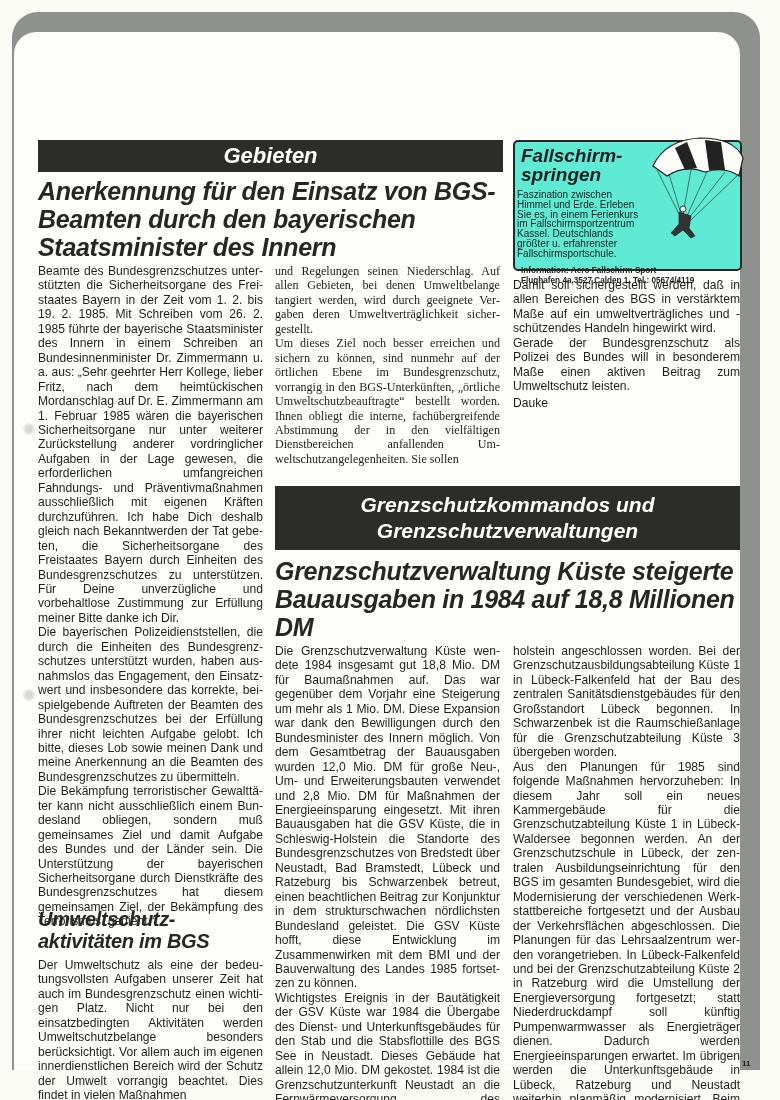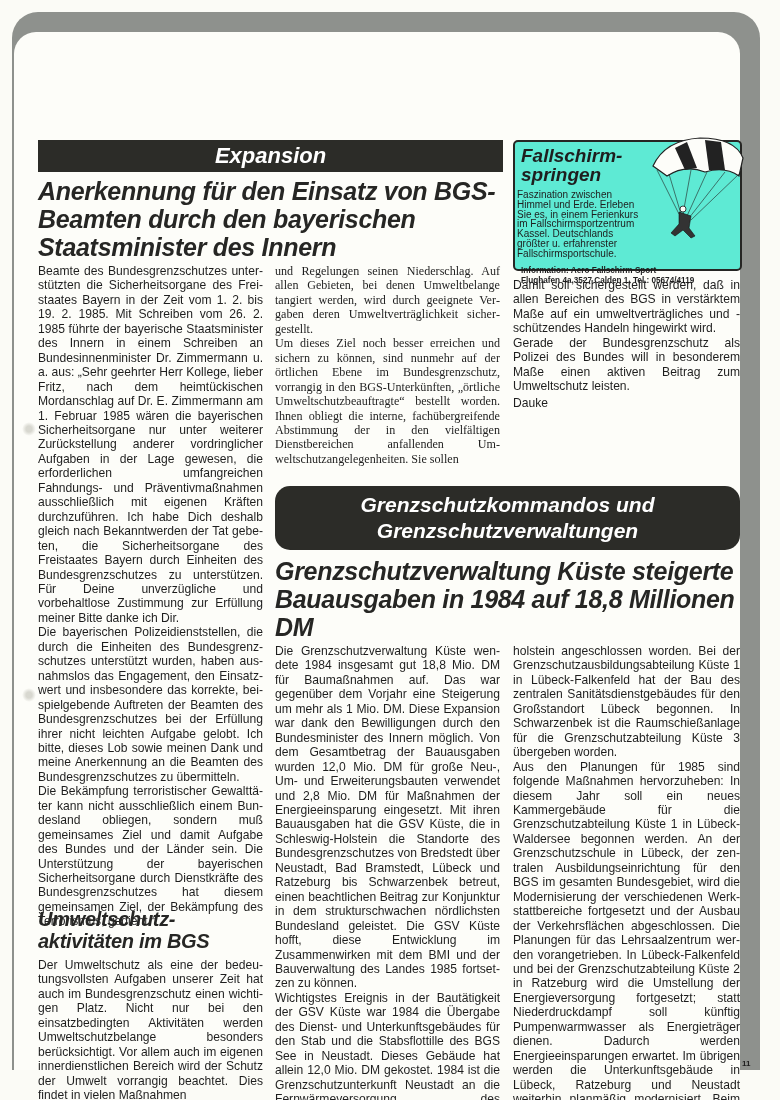--- a/index.html
+++ b/index.html
@@ -24,21 +24,21 @@
     position:absolute; left:0; top:1070px; width:780px; height:30px; background:#fbfbf6;
   }
   .side-rule-left { position:absolute; left:12px; top:40px; width:2px; height:1030px; background:#8e918d; }
   .side-rule-right { position:absolute; left:756px; top:40px; width:3px; height:1030px; background:#8e918d; }
 
   .section-bar {
     position:absolute; background:#2c2c28; color:#fff;
     font-weight:bold; font-style:italic; text-align:center;
   }
   .bar-aktuelles { left:38px; top:140px; width:465px; height:32px; font-size:22px; line-height:32px; }
-  .bar-gsk { left:275px; top:486px; width:465px; height:64px; font-size:21px; line-height:26px; padding-top:6px; box-sizing:border-box;border-radius:15px; }
+  .bar-gsk { left:275px; top:486px; width:465px; height:64px; font-size:21px; line-height:26px; padding-top:6px; box-sizing:border-box; }
 
   .headline {
     position:absolute; font-weight:bold; font-style:italic; color:#262624;
     letter-spacing:-0.3px;
   }
   .hl-main { left:38px; top:177px; width:470px; font-size:25px; line-height:28px; }
   .hl-gsk { left:275px; top:557px; width:470px; font-size:25px; line-height:28px; }
   .hl-umwelt { left:38px; top:908px; width:230px; font-size:20px; line-height:22px; }
 
   .col {
@@ -72,21 +72,21 @@
 </head>
 <body>
 
 <div class="page-frame"></div>
 <div class="page-inner"></div>
 <div class="side-rule-left"></div>
 <div class="side-rule-right"></div>
 <div class="page-bottom-rule"></div>
 
 <div class="section-bar bar-aktuelles">
-  <span>Expansion</span>
+  <span>Gebieten</span>
 </div>
 <div class="headline hl-main">Anerkennung für den Einsatz von BGS-Beamten durch den bayerischen Staatsminister des Innern</div>
 
 <div class="col col-1a">
   <p>Beamte des Bundesgrenzschutzes unter­stützten die Sicherheitsorgane des Frei­staates Bayern in der Zeit vom 1. 2. bis 19. 2. 1985. Mit Schreiben vom 26. 2. 1985 führte der bayerische Staatsminister des Innern in einem Schreiben an Bundes­innenminister Dr. Zimmermann u. a. aus: „Sehr geehrter Herr Kollege, lieber Fritz, nach dem heimtückischen Mordanschlag auf Dr. E. Zimmermann am 1. Februar 1985 wären die bayerischen Sicherheitsor­gane nur unter weiterer Zurückstellung an­derer vordringlicher Aufgaben in der Lage gewesen, die erforderlichen umfangrei­chen Fahndungs- und Präventivmaßnah­men ausschließlich mit eigenen Kräften durchzuführen. Ich habe Dich deshalb gleich nach Bekanntwerden der Tat gebe­ten, die Sicherheitsorgane des Freistaates Bayern durch Einheiten des Bundesgrenz­schutzes zu unterstützen. Für Deine un­verzügliche und vorbehaltlose Zustim­mung zur Erfüllung meiner Bitte danke ich Dir.</p>
   <p>Die bayerischen Polizeidienststellen, die durch die Einheiten des Bundesgrenz­schutzes unterstützt wurden, haben aus­nahmslos das Engagement, den Einsatz­wert und insbesondere das korrekte, bei­spielgebende Auftreten der Beamten des Bundesgrenzschutzes bei der Erfüllung ihrer nicht leichten Aufgabe gelobt. Ich bitte, dieses Lob sowie meinen Dank und meine Anerkennung an die Beamten des Bundesgrenzschutzes zu übermitteln.</p>
   <p>Die Bekämpfung terroristischer Gewalttä­ter kann nicht ausschließlich einem Bun­desland obliegen, sondern muß gemeinsa­mes Ziel und damit Aufgabe des Bundes und der Länder sein. Die Unterstützung der bayerischen Sicherheitsorgane durch Dienstkräfte des Bundesgrenzschutzes hat diesem gemeinsamen Ziel, der Be­kämpfung des Terrorismus, gedient.“</p>
 </div>
 
 <div class="headline hl-umwelt">Umweltschutz-aktivitäten im BGS</div>

